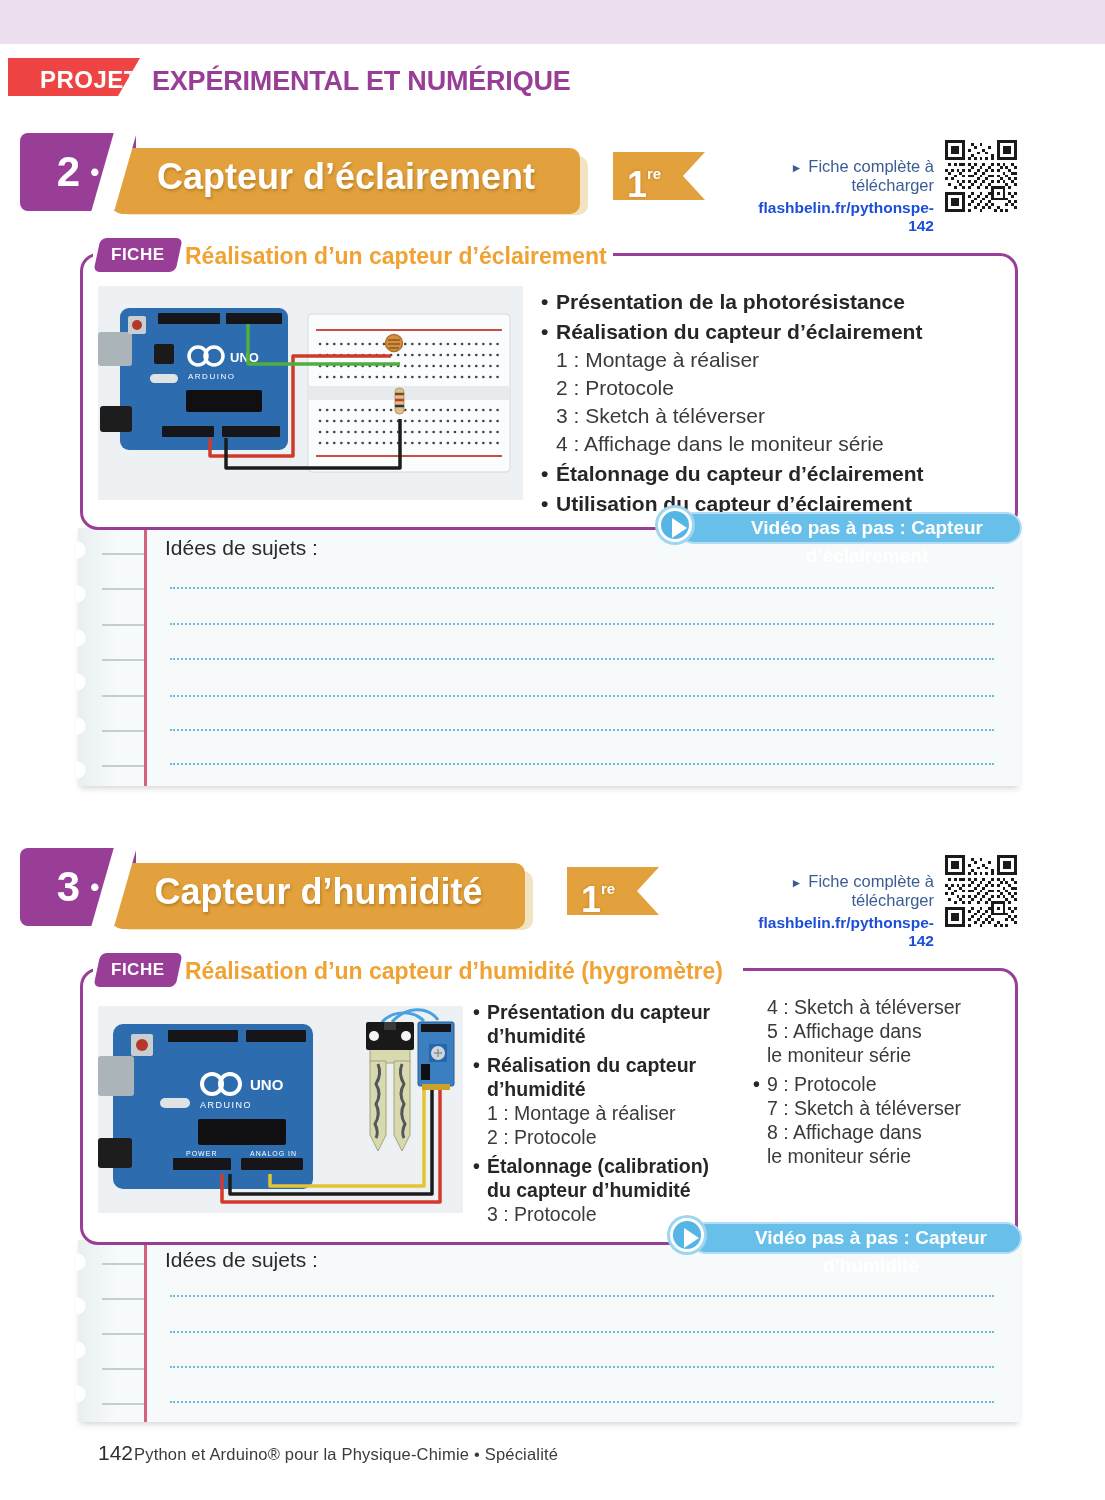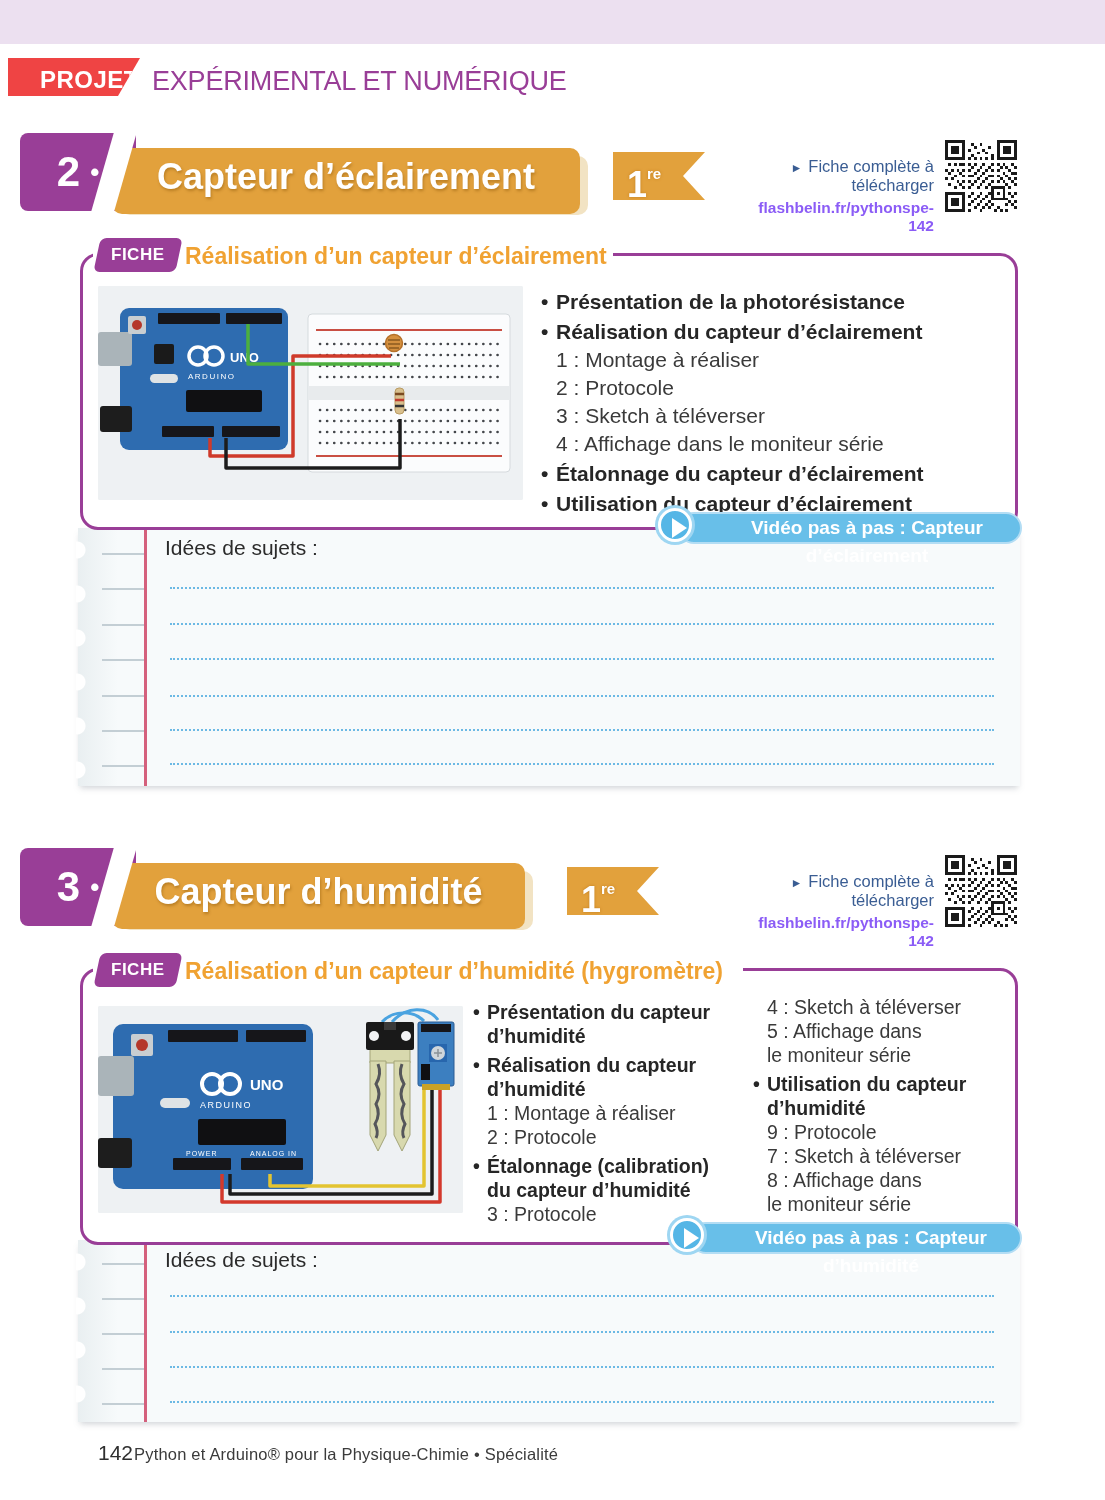--- a/index.html
+++ b/index.html
@@ -7,21 +7,21 @@
   .page { position:relative; width:1105px; height:1500px; background:#fff; overflow:hidden; }
 
   
   .top-strip { position:absolute; left:0; top:0; width:1105px; height:44px; background:#ece0f0; }
 
   
   .kicker { position:absolute; left:8px; top:58px; width:132px; height:38px; background:#ef4444;
             clip-path:polygon(0 0,100% 0,calc(100% - 22px) 100%,0 100%);
             color:#fff; font-size:24px; font-weight:bold; line-height:44px; padding-left:32px; letter-spacing:.5px; }
   .head-title { position:absolute; left:152px; top:58px; height:44px; line-height:46px;
-                color:#993e97; font-size:27px; font-weight:normal; letter-spacing:-.2px; }
+                color:#993e97; font-size:27px; font-weight:bold; letter-spacing:-.2px; }
 
   
   .sec-num { position:absolute; left:20px; width:116px; height:78px; background:#993e97;
              border-radius:8px 0 0 8px; color:#fff; display:flex; align-items:center; justify-content:center; gap:10px; }
   .sec-num .n { font-size:42px; font-weight:bold; }
   .sec-num .m { font-size:26px; font-weight:bold; }
   .banner-shadow { position:absolute; height:59px; background:#f2e3c3; border-radius:10px; }
   .sec-banner { position:absolute; height:66px; background:#e2a13c; border-radius:10px;
                 color:#fff; font-size:36px; font-weight:bold; text-align:center; line-height:58px;
                 text-shadow:1px 2px 3px rgba(125,75,0,.4); }
@@ -29,21 +29,21 @@
   .ribbon { position:absolute; width:92px; height:48px; background:#e2a13c;
             clip-path:polygon(0 0,100% 0,calc(100% - 22px) 50%,100% 100%,0 100%);
             color:#fff; padding:12px 0 0 14px;
             filter:drop-shadow(3px 4px 3px rgba(0,0,0,.28)); }
   .ribbon .big { font-size:36px; font-weight:bold; text-shadow:0 0 3px #c07c1f; }
   .ribbon sup { font-size:15px; font-weight:bold; vertical-align:18px; text-shadow:0 0 3px #c07c1f; }
 
   .dl { position:absolute; width:190px; text-align:right; cursor:pointer; }
   .dl .l1 { color:#3a5d93; font-size:16.5px; font-weight:400; }
   .dl .l1 .arr { font-size:12px; margin-right:6px; }
-  .dl .l2 { color:#8b5cf6; font-size:15.5px; font-weight:bold; margin-top:4px; }
+  .dl .l2 { color:#1d4ed8; font-size:15.5px; font-weight:bold; margin-top:4px; }
   .qr { position:absolute; width:72px; height:72px; }
 
   
   .fiche-box { position:absolute; left:80px; width:938px; height:277px; background:#fff;
                border:3px solid #993e97; border-radius:18px; z-index:2; }
   .fiche-mask { position:absolute; top:-5px; left:10px; height:10px; background:#fff; }
   .fiche-badge { position:absolute; top:-18px; left:14px; width:82px; height:34px; background:#993e97;
                  border-radius:6px; transform:skewX(-12deg); display:flex; align-items:center; justify-content:center; }
   .fiche-badge span { transform:skewX(12deg); color:#fff; font-weight:bold; font-size:17px; letter-spacing:.5px; }
   .fiche-title { position:absolute; top:-13px; left:102px; color:#f0a232; font-size:23px; font-weight:bold; white-space:nowrap; }
@@ -287,21 +287,21 @@
       <div class="ol-b"><span class="blt">•</span><span>Réalisation du capteur d’humidité</span></div>
       <div class="ol-s">1 : Montage à réaliser</div>
       <div class="ol-s">2 : Protocole</div>
       <div class="ol-b"><span class="blt">•</span><span>Étalonnage (calibration) du capteur d’humidité</span></div>
       <div class="ol-s">3 : Protocole</div>
     </div>
     <div class="outline outline3" style="left:670px; top:24px; width:250px;">
       <div class="ol-s">4 : Sketch à téléverser</div>
       <div class="ol-s">5 : Affichage dans</div>
       <div class="ol-s">le moniteur série</div>
-      <div class="ol-b"><span class="blt">•</span><span>Utilisation du capteur d’humidité</span></div>
+      <div class="ol-b"><span class="blt">•</span></div>
       <div class="ol-s">9 : Protocole</div>
       <div class="ol-s">7 : Sketch à téléverser</div>
       <div class="ol-s">8 : Affichage dans</div>
       <div class="ol-s">le moniteur série</div>
     </div>
   </div>
 
   <div class="video-pill" style="left:690px; top:1222px; width:332px; padding-left:30px;">Vidéo pas à pas : Capteur d’humidité</div>
   <div class="play" style="left:670px; top:1218px;">
       <span class="tri"></span>

